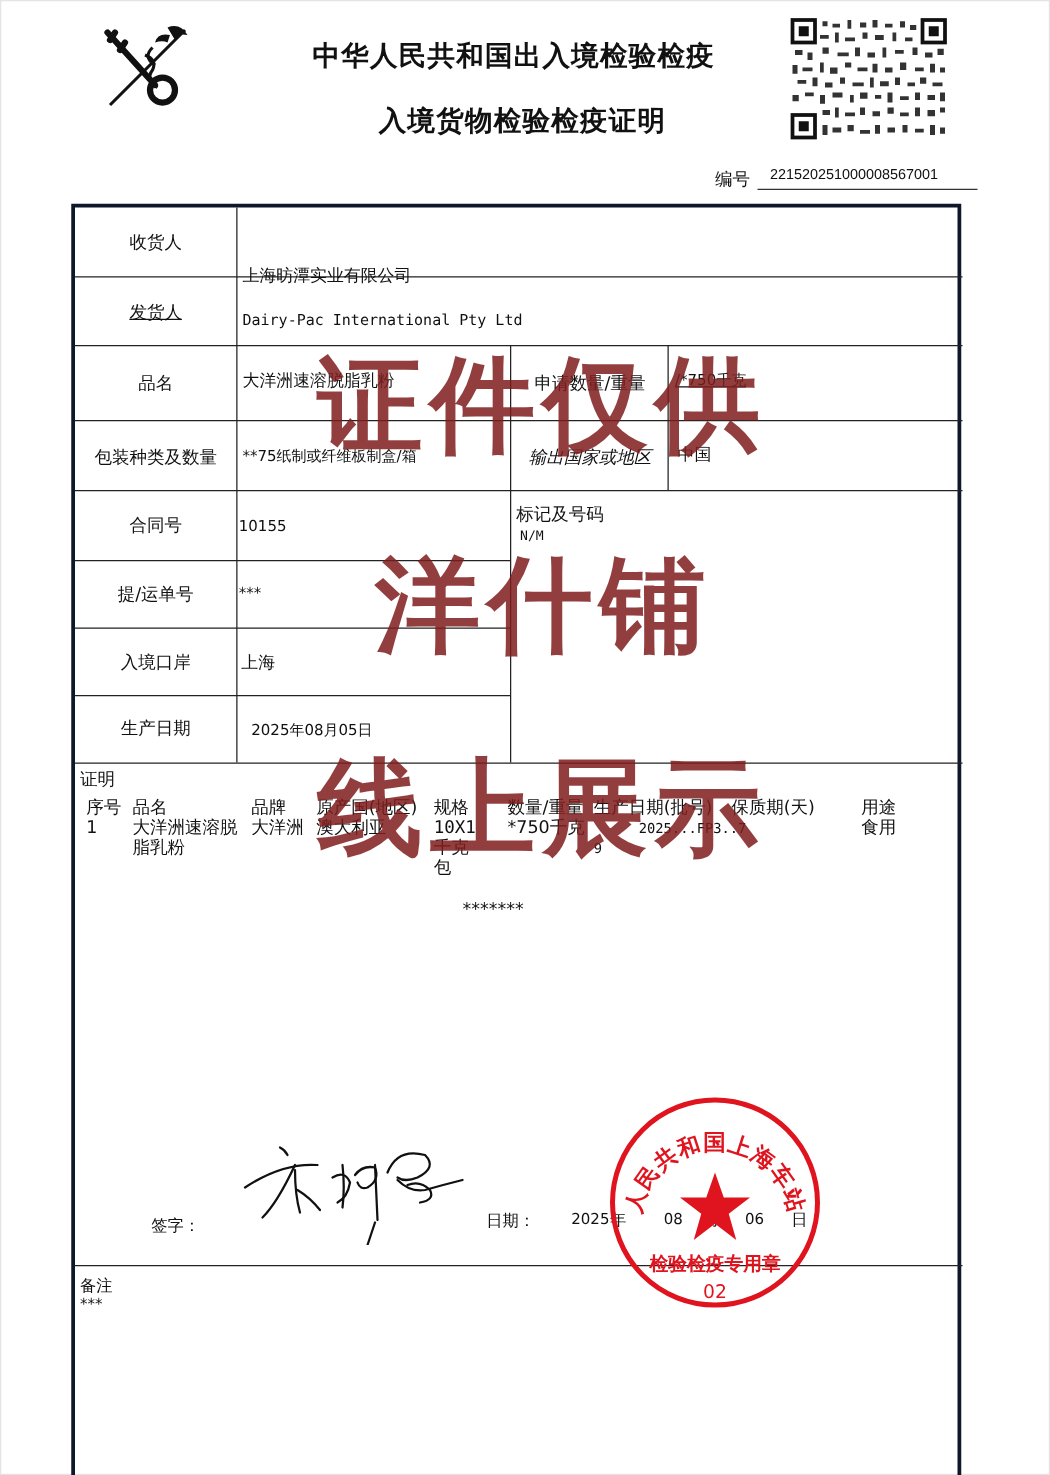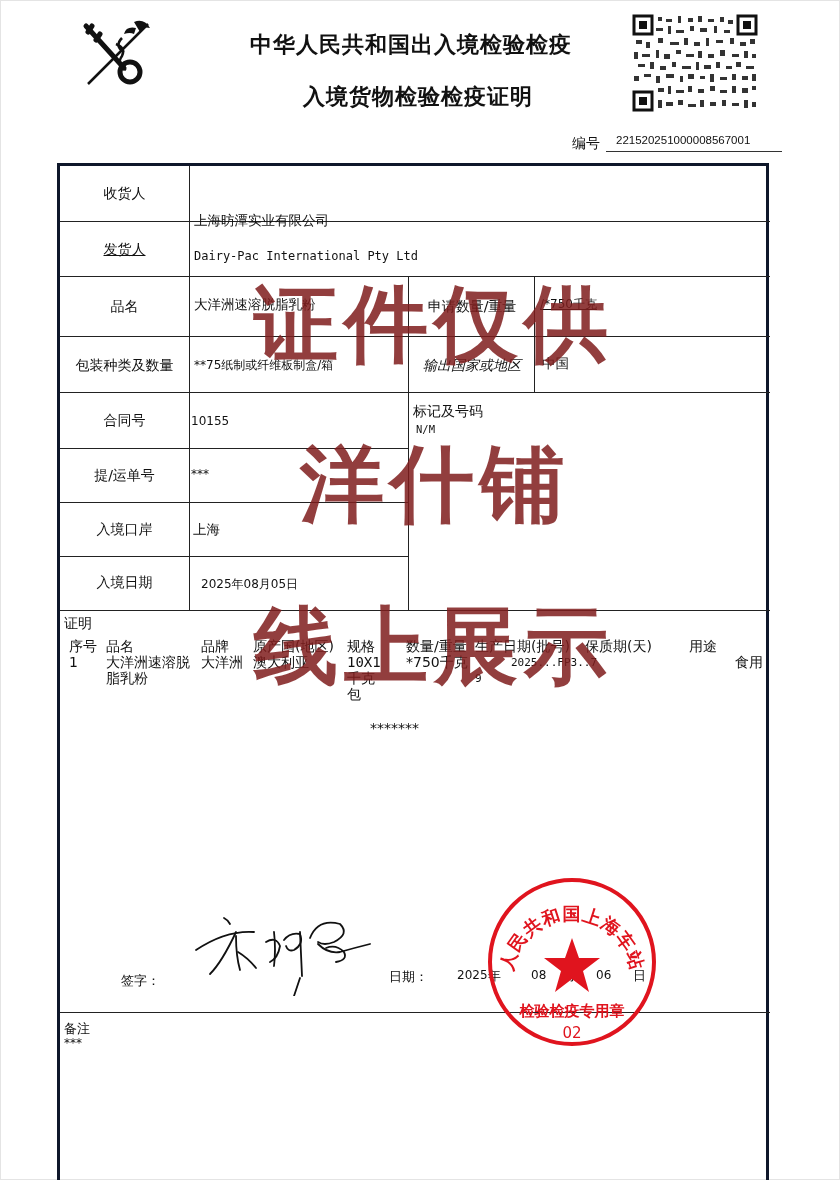--- a/index.html
+++ b/index.html
@@ -186,21 +186,21 @@
   <div class="val small" style="left:131px; top:248px;">10155</div>
   <div class="val" style="left:353px; top:237px; font-size:14px;">标记及号码</div>
   <div class="val mono" style="left:356px; top:257px; font-size:10.5px;">N/M</div>
 
   <div class="lbl" style="left:0; top:301px; width:129px;">提/运单号</div>
   <div class="val small" style="left:131px; top:301px;">***</div>
 
   <div class="lbl" style="left:0; top:355px; width:129px;">入境口岸</div>
   <div class="val" style="left:133px; top:355px;">上海</div>
 
-  <div class="lbl" style="left:0; top:408px; width:129px;">入境日期</div>
+  <div class="lbl" style="left:0; top:408px; width:129px;">生产日期</div>
   <div class="val small" style="left:141px; top:410px;">2025年08月05日</div>
 
   <div class="cert-head" style="left:4px; top:449px;">证明</div>
 
   <div class="cert-col" style="left:9px; top:473px;">序号</div>
   <div class="cert-col" style="left:46px; top:473px;">品名</div>
   <div class="cert-col" style="left:141px; top:473px;">品牌</div>
   <div class="cert-col" style="left:193px; top:473px;">原产国(地区)</div>
   <div class="cert-col" style="left:287px; top:473px;">规格</div>
   <div class="cert-col" style="left:320px; top:473px; width:0; overflow:visible;"></div>
@@ -214,21 +214,21 @@
     <div class="cert-col" style="left:46px; top:489px;">大洋洲速溶脱</div>
     <div class="cert-col" style="left:46px; top:505px;">脂乳粉</div>
     <div class="cert-col" style="left:141px; top:489px;">大洋洲</div>
     <div class="cert-col" style="left:193px; top:489px;">澳大利亚</div>
     <div class="cert-col mono" style="left:287px; top:489px;">10X1</div>
     <div class="cert-col" style="left:287px; top:505px;">千克</div>
     <div class="cert-col" style="left:287px; top:521px;">包</div>
     <div class="cert-col" style="left:346px; top:489px;">*750千克</div>
     <div class="cert-col mono" style="left:415px; top:489px; font-size:11px;margin-left:36px;">2025...FP3..7</div>
     <div class="cert-col mono" style="left:415px; top:505px; font-size:11px;">9</div>
-    <div class="cert-col" style="left:629px; top:489px;margin-left:46px;">食用</div>
+    <div class="cert-col" style="left:629px; top:489px;">食用</div>
   </div>
 
   <div class="cert-col small" style="left:310px; top:555px;">*******</div>
 
   <div class="val" style="left:61px; top:806px; font-size:13px;">签字：</div>
   <div class="val" style="left:329px; top:802px; font-size:13px;">日期：</div>
   <div class="val small" style="left:397px; top:802px;">2025</div>
   <div class="val" style="left:428px; top:801px; font-size:13px;">年</div>
   <div class="val small" style="left:471px; top:802px;">08</div>
   <div class="val" style="left:503px; top:801px; font-size:13px;">月</div>

